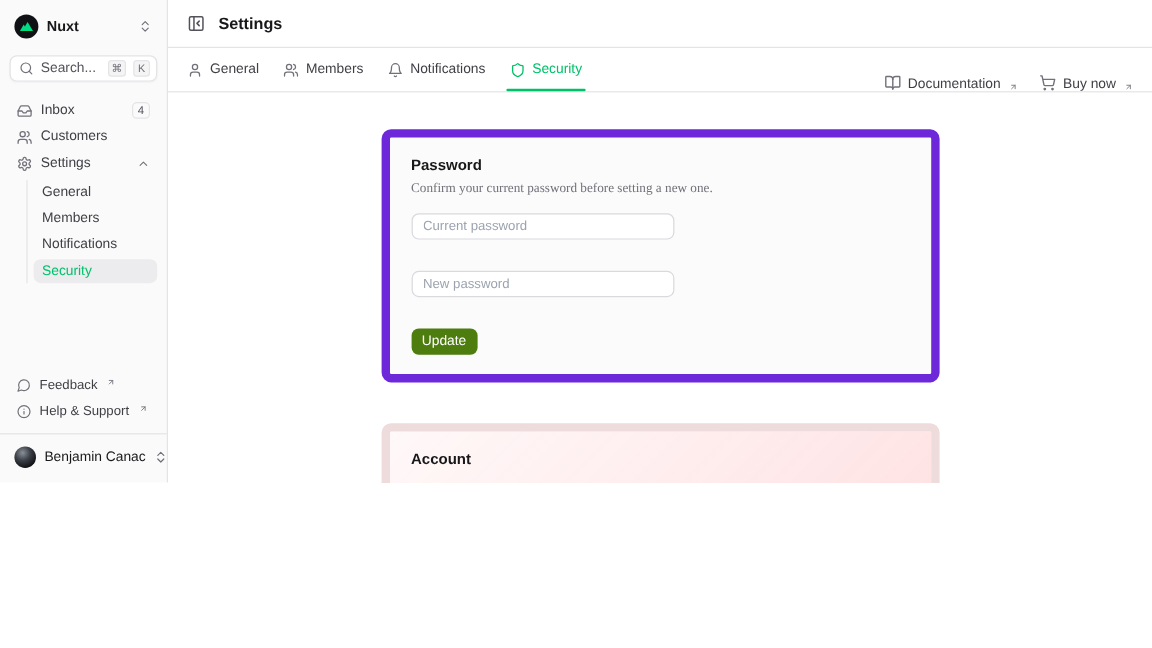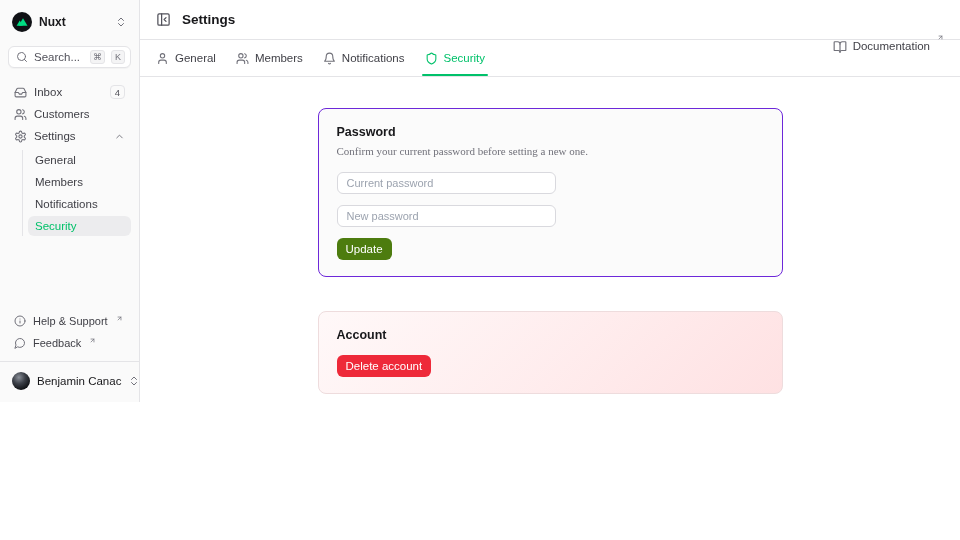--- a/index.html
+++ b/index.html
@@ -44,29 +44,29 @@
 
   .tabbar { height:37px; border-bottom:1px solid #e4e4e7; display:flex; align-items:stretch; padding:0 16px; }
   .tabs { display:flex; gap:20px; }
   .tab { display:flex; align-items:center; gap:6px; position:relative; cursor:pointer; }
   .tab-label { font-size:11.5px; font-weight:500; color:#3f3f46; white-space:nowrap; }
   .tab .icon { color:#71717a; }
   .tab.active .icon { color:#00c16a; }
   .tab.active .tab-label { color:#00c16a; }
   .tab.active::after { content:""; position:absolute; left:-3px; right:-3px; bottom:0; height:2px; background:#00c16a; border-radius:2px; }
   .tab-links { margin-left:auto; display:flex; gap:18px; }
-  .tab-link { display:flex; align-items:flex-start; gap:6px; cursor:pointer; }
+  .tab-link { display:flex; align-items:flex-end; gap:6px; cursor:pointer; }
   .tab-link .tab-label { font-weight:500; }
 
   .content { flex:1; overflow:auto; padding-top:31px; display:flex; flex-direction:column; align-items:center; gap:34px; }
-  .card { width:465px; border:1px solid #6d28d9; border-radius:8px; background:#fbfbfb; padding:16px 18px; }
+  .card { width:465px; border:7px solid #6d28d9; border-radius:8px; background:#fbfbfb; padding:16px 18px; }
   .card.danger { background:linear-gradient(135deg, rgba(251,44,54,0.03) 0%, rgba(251,44,54,0.09) 55%, rgba(251,44,54,0.14) 100%); border-color:#eedcdd; }
   .card-title { font-size:12.5px; font-weight:700; color:#18181b; margin-bottom:4px; }
   .card-desc { font-size:11px; line-height:16px; color:#71717a; margin-bottom:13px;font-family:Liberation Serif, serif; }
-  .field { display:block; width:219px; height:22px; border:1px solid #d9d9de; border-radius:6px; background:#fff; padding:0 9px; font-size:11px; font-family:inherit; color:#18181b; margin-bottom:11px; outline:none; }
+  .field { display:block; width:219px; height:22px; border:1px solid #d9d9de; border-radius:6px; background:#fff; padding:0 9px; font-size:11px; font-family:inherit; color:#18181b; margin-bottom:26px; outline:none; }
   .field::placeholder { color:#9ca3af; }
   .btn { display:inline-flex; align-items:center; justify-content:center; height:22px; padding:0 9px; border:none; border-radius:6px; font-size:11.5px; font-weight:500; font-family:inherit; color:#fff; cursor:pointer; }
   .btn-primary { background:#4d7c0f; }
   .btn-danger { background:#ee2939; margin-top:9px; }
 </style>
 </head>
 <body>
 
 <div class="app">
 
@@ -150,40 +150,40 @@
         <div class="nav-item active">
           <span class="nav-label">Security</span>
         </div>
       </div>
     </nav>
 
     <div class="sidebar-footer">
       <div class="foot-item">
         <span class="icon">
           <svg width="12" height="12" viewBox="0 0 24 24" fill="none" stroke="currentColor" stroke-width="2" stroke-linecap="round" stroke-linejoin="round">
-              <circle cx="12" cy="12" r="10"></circle>
-              <path d="M12 16v-4"></path>
-              <path d="M12 8h.01"></path>
-            </svg>
-        </span>
-        <span class="foot-label">Help &amp; Support</span>
+              <path d="M7.9 20A9 9 0 1 0 4 16.1L2 22Z"></path>
+            </svg>
+        </span>
+        <span class="foot-label">Feedback</span>
         <span class="icon ext">
           <svg width="7" height="7" viewBox="0 0 24 24" fill="none" stroke="currentColor" stroke-width="2.5" stroke-linecap="round" stroke-linejoin="round">
               <path d="M7 7h10v10"></path>
               <path d="M7 17 17 7"></path>
             </svg>
         </span>
       </div>
       <div class="foot-item">
         <span class="icon">
           <svg width="12" height="12" viewBox="0 0 24 24" fill="none" stroke="currentColor" stroke-width="2" stroke-linecap="round" stroke-linejoin="round">
-              <path d="M7.9 20A9 9 0 1 0 4 16.1L2 22Z"></path>
-            </svg>
-        </span>
-        <span class="foot-label">Feedback</span>
+              <circle cx="12" cy="12" r="10"></circle>
+              <path d="M12 16v-4"></path>
+              <path d="M12 8h.01"></path>
+            </svg>
+        </span>
+        <span class="foot-label">Help &amp; Support</span>
         <span class="icon ext">
           <svg width="7" height="7" viewBox="0 0 24 24" fill="none" stroke="currentColor" stroke-width="2.5" stroke-linecap="round" stroke-linejoin="round">
               <path d="M7 7h10v10"></path>
               <path d="M7 17 17 7"></path>
             </svg>
         </span>
       </div>
       <div class="sidebar-divider"></div>
       <div class="user-row">
         <span class="avatar"></span>
@@ -261,20 +261,36 @@
               </svg>
           </span>
           <span class="tab-label">Documentation</span>
           <span class="icon ext">
             <svg width="7" height="7" viewBox="0 0 24 24" fill="none" stroke="currentColor" stroke-width="2.5" stroke-linecap="round" stroke-linejoin="round">
                 <path d="M7 7h10v10"></path>
                 <path d="M7 17 17 7"></path>
               </svg>
           </span>
         </div>
+        <div class="tab-link">
+          <span class="icon">
+            <svg width="14" height="14" viewBox="0 0 24 24" fill="none" stroke="currentColor" stroke-width="2" stroke-linecap="round" stroke-linejoin="round">
+                <circle cx="8" cy="21" r="1"></circle>
+                <circle cx="19" cy="21" r="1"></circle>
+                <path d="M2.05 2.05h2l2.66 12.42a2 2 0 0 0 2 1.58h9.78a2 2 0 0 0 1.95-1.57l1.65-7.43H5.12"></path>
+              </svg>
+          </span>
+          <span class="tab-label">Buy now</span>
+          <span class="icon ext">
+            <svg width="7" height="7" viewBox="0 0 24 24" fill="none" stroke="currentColor" stroke-width="2.5" stroke-linecap="round" stroke-linejoin="round">
+                <path d="M7 7h10v10"></path>
+                <path d="M7 17 17 7"></path>
+              </svg>
+          </span>
+        </div>
       </div>
     </div>
 
     <div class="content">
 
       <section class="card">
         <div class="card-title">Password</div>
         <div class="card-desc">Confirm your current password before setting a new one.</div>
         <input class="field" type="password" placeholder="Current password" style="">
         <input class="field" type="password" placeholder="New password" style="">

